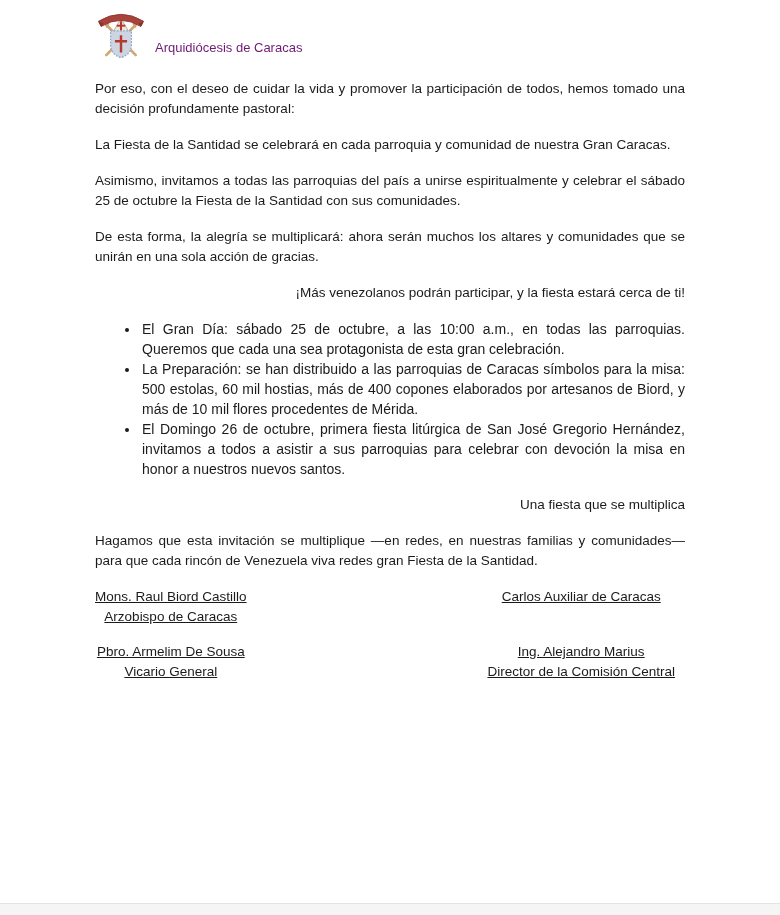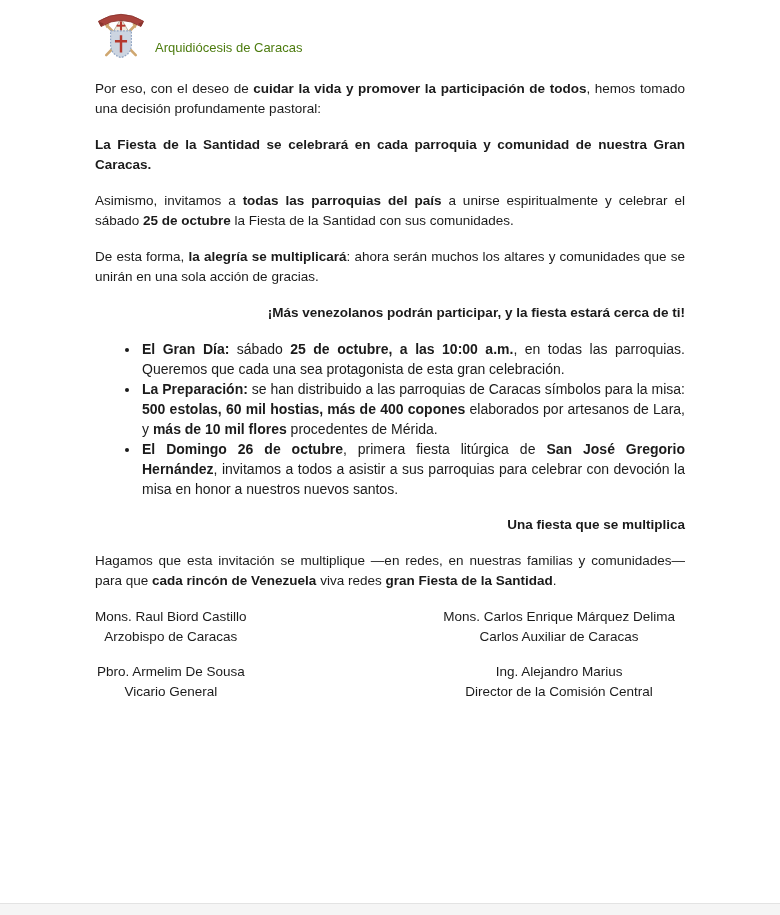--- a/index.html
+++ b/index.html
@@ -20,32 +20,32 @@
   .letterhead {
     display: flex;
     align-items: flex-end;
     gap: 8px;
     height: 54px;
     margin-bottom: 17px;
   }
   .logo { width: 52px; height: 52px; flex: 0 0 auto; }
   .org-name {
     font-size: 13px;
-    color: #4d7c0f;
+    color: #701a75;
     padding-bottom: 7px;
   }
   .doc-body { width: 590px; }
   .doc-body p {
     font-size: 13.5px;
     line-height: 20px;
     text-align: justify;
     margin: 0 0 16px 0;
   }
   .doc-body p.doc-heading { text-align: right; }
-  .doc-body b, .signatures b { font-weight: 700; }
+  .doc-body b, .signatures b { font-weight: 400; }
   ul.bullet-list {
     margin: 0 0 16px 0;
     padding-left: 45px;
   }
   ul.bullet-list li {
     font-size: 14px;
     line-height: 20px;
     text-align: justify;
     padding-left: 2px;
   }
@@ -54,20 +54,21 @@
     grid-template-columns: auto auto;
     justify-content: space-between;
     row-gap: 15px;
     margin-top: 4px;
     width: 590px;
   }
   .signature {
     font-size: 13.5px;
     line-height: 20px;
     text-align: center;
+    text-decoration: underline;
   }
   .signature .sig-name { white-space: nowrap; }
   .signature .sig-title { white-space: nowrap; }
   .signatures .signature:nth-child(even) { margin-right: 10px; }
   .page-bottom-bar {
     position: absolute;
     left: 0; bottom: 0;
     width: 780px; height: 12px;
     background: #f5f5f5;
     border-top: 1px solid #e3e3e3;
@@ -104,34 +105,33 @@
   </header>
 
   <main class="doc-body">
       <p class="doc-paragraph"><span>Por eso, con el deseo de </span><b>cuidar la vida y promover la participación de todos</b><span>, hemos tomado una decisión profundamente pastoral:</span></p>
       <p class="doc-paragraph"><b>La Fiesta de la Santidad se celebrará en cada parroquia y comunidad de nuestra Gran Caracas.</b></p>
       <p class="doc-paragraph"><span>Asimismo, invitamos a </span><b>todas las parroquias del país</b><span> a unirse espiritualmente y celebrar el sábado </span><b>25 de octubre</b><span> la Fiesta de la Santidad con sus comunidades.</span></p>
       <p class="doc-paragraph"><span>De esta forma, </span><b>la alegría se multiplicará</b><span>: ahora serán muchos los altares y comunidades que se unirán en una sola acción de gracias.</span></p>
       <p class="doc-heading"><b>¡Más venezolanos podrán participar, y la fiesta estará cerca de ti!</b></p>
       <ul class="bullet-list">
         <li><b>El Gran Día:</b><span> sábado </span><b>25 de octubre, a las 10:00 a.m.</b><span>, en todas las parroquias. Queremos que cada una sea protagonista de esta gran celebración.</span></li>
-        <li><b>La Preparación:</b><span> se han distribuido a las parroquias de Caracas símbolos para la misa: </span><b>500 estolas, 60 mil hostias, más de 400 copones</b><span> elaborados por artesanos de Lara, y </span><b>más de 10 mil flores</b><span> procedentes de Mérida.</span></li>
+        <li><b>La Preparación:</b><span> se han distribuido a las parroquias de Caracas símbolos para la misa: </span><b>500 estolas, 60 mil hostias, más de 400 copones</b><span> elaborados por artesanos de Biord, y </span><b>más de 10 mil flores</b><span> procedentes de Mérida.</span></li>
         <li><b>El Domingo 26 de octubre</b><span>, primera fiesta litúrgica de </span><b>San José Gregorio Hernández</b><span>, invitamos a todos a asistir a sus parroquias para celebrar con devoción la misa en honor a nuestros nuevos santos.</span></li>
       </ul>
       <p class="doc-heading"><b>Una fiesta que se multiplica</b></p>
       <p class="doc-paragraph"><span>Hagamos que esta invitación se multiplique —en redes, en nuestras familias y comunidades— para que </span><b>cada rincón de Venezuela</b><span> viva redes </span><b>gran Fiesta de la Santidad</b><span>.</span></p>
     </main>
 
   <section class="signatures">
       <div class="signature">
         <div class="sig-name">Mons. Raul Biord Castillo</div>
         <div class="sig-title">Arzobispo de Caracas</div>
       </div>
       <div class="signature">
-        <div class="sig-name">Mons. Carlos Enrique Márquez Delima</div>
         <div class="sig-title">Carlos Auxiliar de Caracas</div>
       </div>
       <div class="signature">
         <div class="sig-name">Pbro. Armelim De Sousa</div>
         <div class="sig-title">Vicario General</div>
       </div>
       <div class="signature">
         <div class="sig-name">Ing. Alejandro Marius</div>
         <div class="sig-title">Director de la Comisión Central</div>
       </div>

